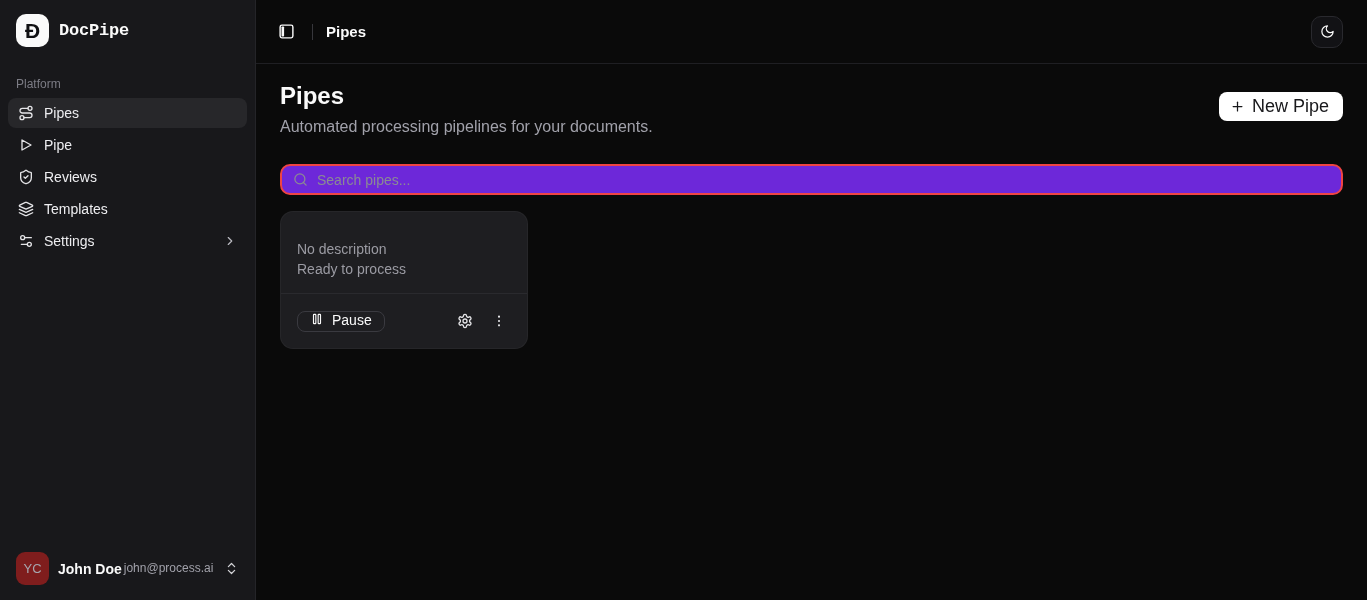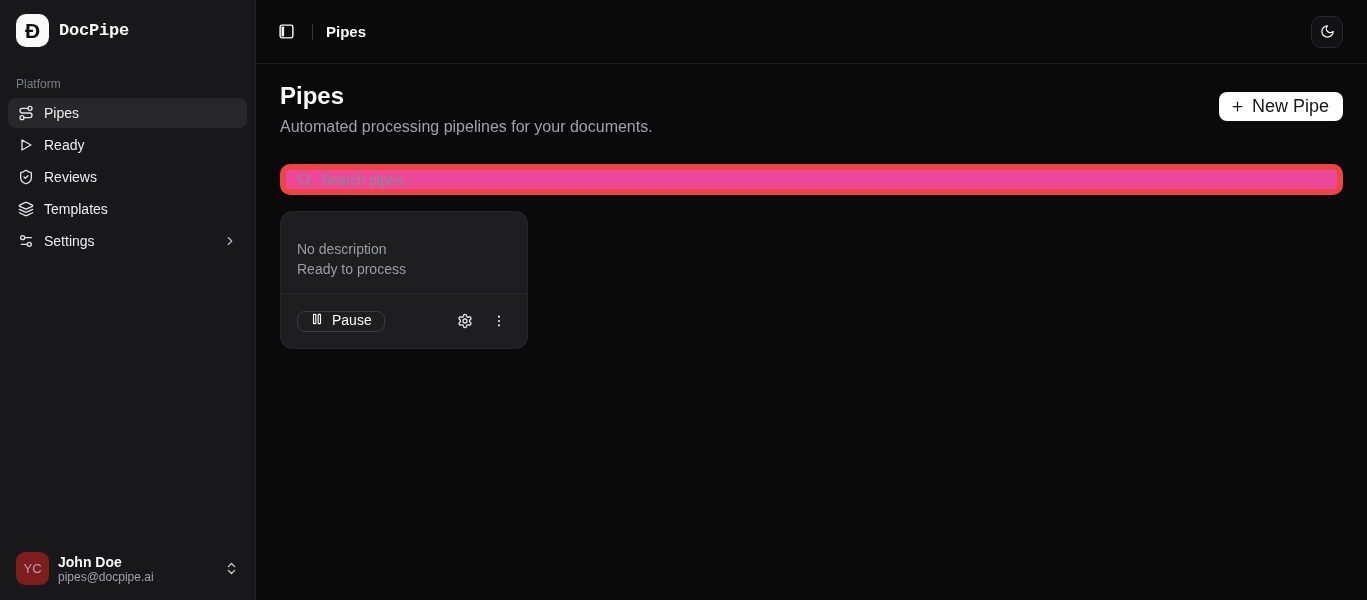--- a/index.html
+++ b/index.html
@@ -39,21 +39,21 @@
   .nav-item .nav-icon { color: #e4e4e7; display: flex; }
   .nav-item .chev { margin-left: auto; color: #b9b9c0; display: flex; }
 
   .sidebar-spacer { flex: 1; }
 
   .user-row { display: flex; align-items: center; gap: 9px; padding: 15px 16px; cursor: pointer; }
   .avatar {
     width: 33px; height: 33px; border-radius: 9px; background: #7f1d1d;
     color: #a6a6ae; font-size: 13px; display: flex; align-items: center; justify-content: center;
   }
-  .user-meta { display: flex; flex-direction: column; gap: 2px; }
+  .user-meta { display: flex; flex-direction: row; gap: 2px; }
   .user-name { font-size: 14px; font-weight: 700; color: #fafafa; line-height: 14px; }
   .user-email { font-size: 12px; color: #a1a1aa; line-height: 12px; }
   .user-row .updown { margin-left: auto; color: #d4d4d8; display: flex; }
 
   
   .main { flex: 1; display: flex; flex-direction: column; background: #0a0a0a; }
 
   .topbar {
     height: 64px; min-height: 64px;
     display: flex; align-items: center; gap: 13px;
@@ -77,22 +77,22 @@
   .page-title { font-size: 24px; font-weight: 700; line-height: 28px; margin-bottom: 7px; }
   .page-subtitle { font-size: 16px; color: #a1a1aa; line-height: 20px; }
   .new-pipe-btn {
     margin-top: 10px;
     background: #ffffff; color: #18181b; border: none; border-radius: 8px;
     height: 29px; padding: 0 14px 0 11px; font-size: 18px; font-weight: 500;
     font-family: inherit; display: flex; align-items: center; gap: 7px; cursor: pointer;
   }
 
   .search-box {
-    margin-top: 27px; height: 31px; border: 6px solid #ef4444; border-radius: 10px;
-    background: #ec4899; display: flex; align-items: center; gap: 9px; padding: 0 11px;
+    margin-top: 27px; height: 31px; border: 2px solid #ef4444; border-radius: 10px;
+    background: #6d28d9; display: flex; align-items: center; gap: 9px; padding: 0 11px;
   }
   .search-box .search-icon { color: #8b8b93; display: flex; }
   .search-box input {
     flex: 1; background: transparent; border: none; outline: none;
     color: #fafafa; font-size: 14px; font-family: inherit;
   }
   .search-box input::placeholder { color: #8b8b93; }
 
   .cards {
     margin-top: 16px;
@@ -146,21 +146,21 @@
           </svg>
       </span>
       <span>Pipes</span>
     </div>
     <div class="nav-item">
       <span class="nav-icon">
         <svg width="16" height="16" viewBox="0 0 24 24" fill="none" stroke="currentColor" stroke-width="2" stroke-linecap="round" stroke-linejoin="round">
             <path d="M6 4.5 19.5 12 6 19.5z"></path>
           </svg>
       </span>
-      <span>Ready</span>
+      <span>Pipe</span>
     </div>
     <div class="nav-item">
       <span class="nav-icon">
         <svg width="16" height="16" viewBox="0 0 24 24" fill="none" stroke="currentColor" stroke-width="2" stroke-linecap="round" stroke-linejoin="round">
             <path d="M20 13c0 5-3.5 7.5-7.66 8.95a1 1 0 0 1-.67-.01C7.5 20.5 4 18 4 13V6a1 1 0 0 1 1-1c2 0 4.5-1.2 6.24-2.72a1.17 1.17 0 0 1 1.52 0C14.51 3.81 17 5 19 5a1 1 0 0 1 1 1z"></path>
             <path d="m9 12 2 2 4-4"></path>
           </svg>
       </span>
       <span>Reviews</span>
     </div>
@@ -191,21 +191,21 @@
       </span>
     </div>
   </nav>
 
   <div class="sidebar-spacer"></div>
 
   <div class="user-row">
     <div class="avatar">YC</div>
     <div class="user-meta">
       <span class="user-name">John Doe</span>
-      <span class="user-email">pipes@docpipe.ai</span>
+      <span class="user-email">john@process.ai</span>
     </div>
     <span class="updown">
       <svg width="15" height="15" viewBox="0 0 24 24" fill="none" stroke="currentColor" stroke-width="2" stroke-linecap="round" stroke-linejoin="round">
           <path d="m7 15 5 5 5-5"></path>
           <path d="m7 9 5-5 5 5"></path>
         </svg>
     </span>
   </div>
 </aside>
 

